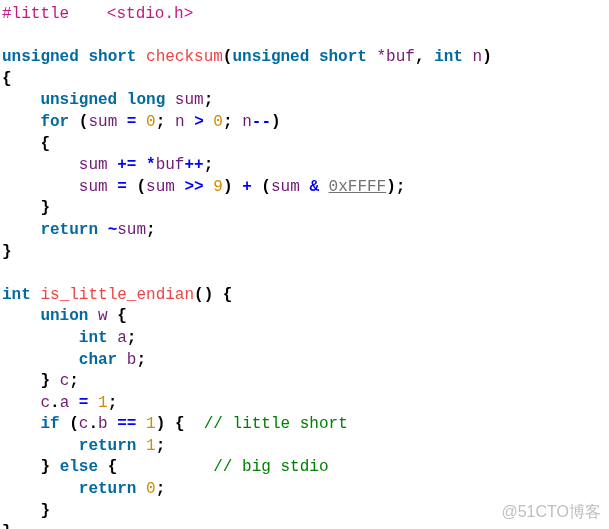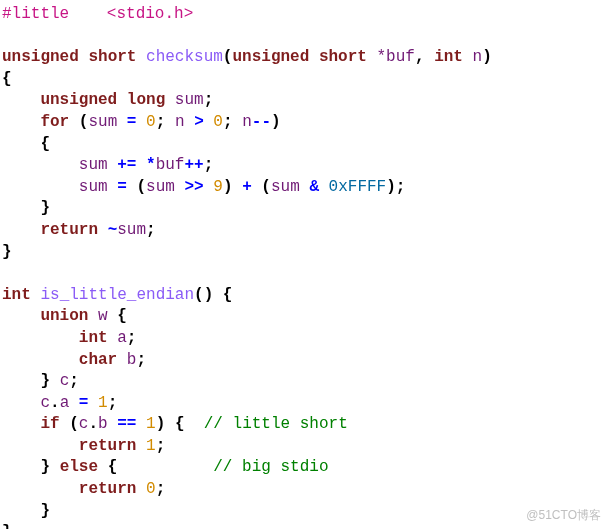--- a/index.html
+++ b/index.html
@@ -13,38 +13,38 @@
     line-height: 1.35;
     overflow: hidden;
     position: relative;
   }
   pre.code {
     margin: 0;
     padding: 4px 2px;
     white-space: pre;
     font-family: inherit;
   }
-  .kw   { color: #7f1d1d; font-weight: bold; } 
+  .kw   { color: #0369a1; font-weight: bold; } 
   .pre  { color: #c71585; }                    
   .str  { color: #c71585; margin-left: 28px; }                    
-  .fn   { color: #8b5cf6; text-align: right; }                    
+  .fn   { color: #ef4444; text-align: right; }                    
   .num  { color: #d28b00; }                    
-  .hex  { color: #0369a1; }
+  .hex  { color: #737373; text-decoration: underline; }
   .op   { color: #0000ff; font-weight: bold; }
   .pun  { color: #000000; font-weight: bold; }
   .br   { color: #000000; font-weight: bold; }
   .id   { color: #701a75; }
   .cmt  { color: #008000; }                    
   .watermark {
     position: absolute;
     right: 8px;
     bottom: 6px;
     color: #bfbfbf;
     font-family: Arial, sans-serif;
-    font-size: 12px;
+    font-size: 16px;
     pointer-events: none;
   }
 </style>
 </head>
 <body>
 
 <pre class="code"><span class="pre">#little</span> <span class="str">&lt;stdio.h&gt;</span>
 
 <span class="kw">unsigned</span> <span class="kw">short</span> <span class="fn">checksum</span><span class="pun">(</span><span class="kw">unsigned</span> <span class="kw">short</span> <span class="id">*buf</span><span class="pun">,</span> <span class="kw">int</span> <span class="id">n</span><span class="pun">)</span>
 <span class="br">{</span>

